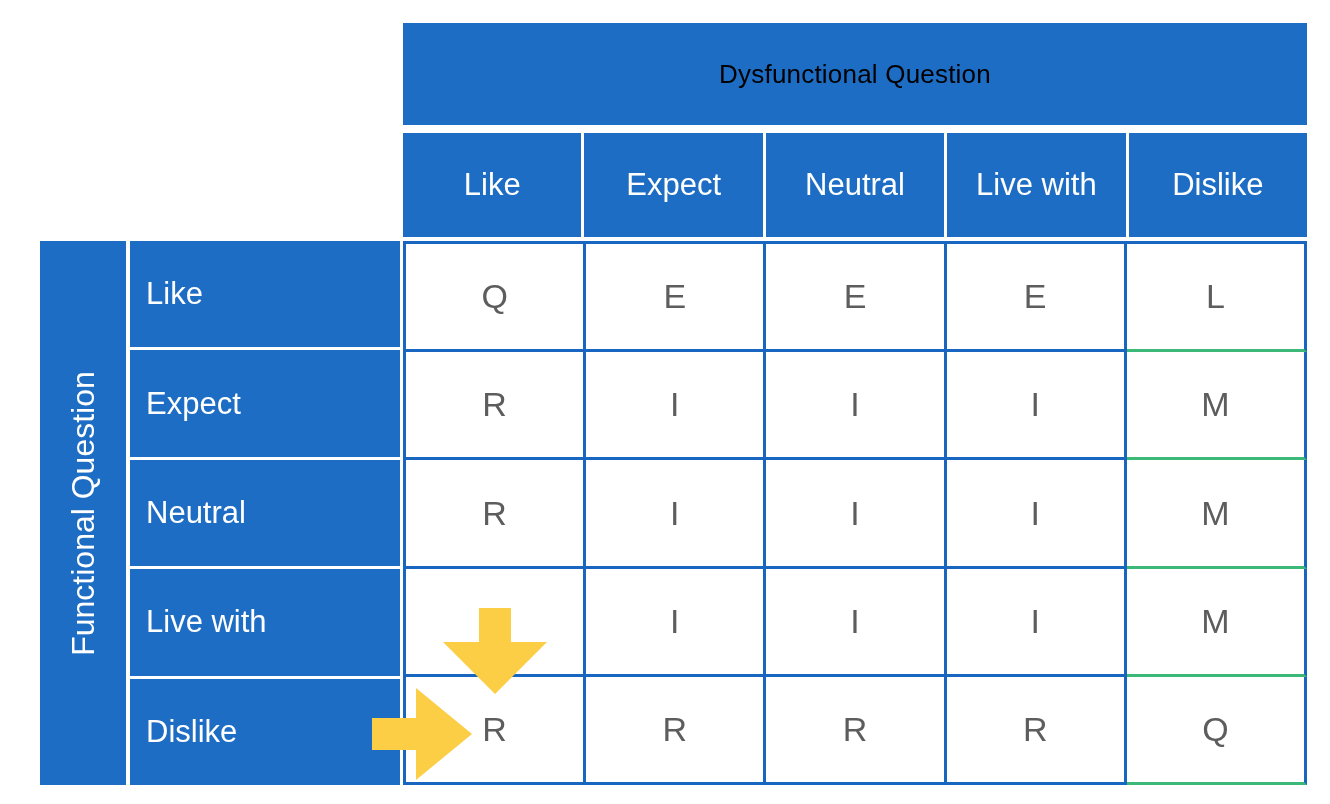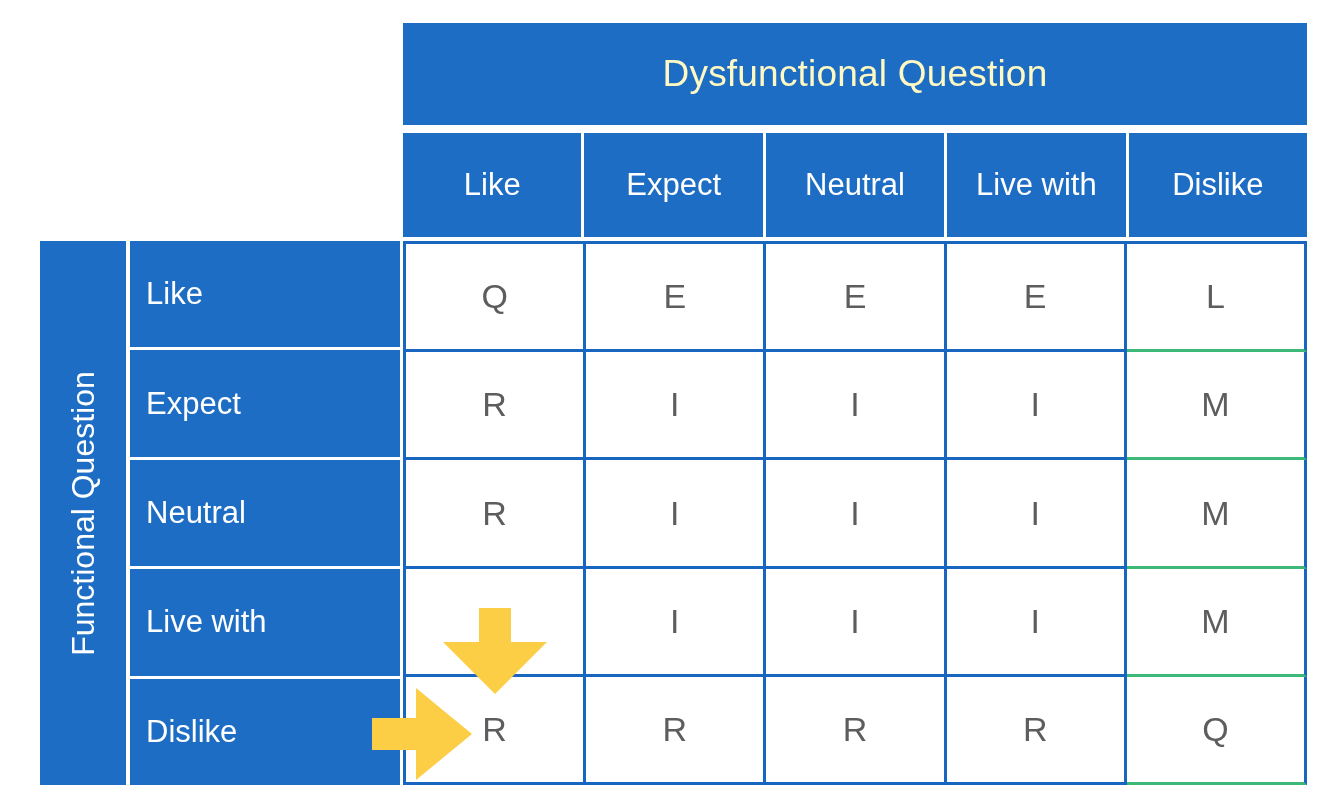--- a/index.html
+++ b/index.html
@@ -30,22 +30,22 @@
     left: 403px;
     top: 23px;
     width: 904px;
     height: 102px;
     background: #1E6DC4;
     display: flex;
     align-items: center;
     justify-content: center;
   }
   .col-title-band .band-text {
-    color: #fef9c3;
-    font-size: 37px;
+    color: #000000;
+    font-size: 26px;
     letter-spacing: 0.2px;
     white-space: nowrap;
   }
 
   
   .col-head-row {
     position: absolute;
     left: 403px;
     top: 133px;
     width: 904px;

